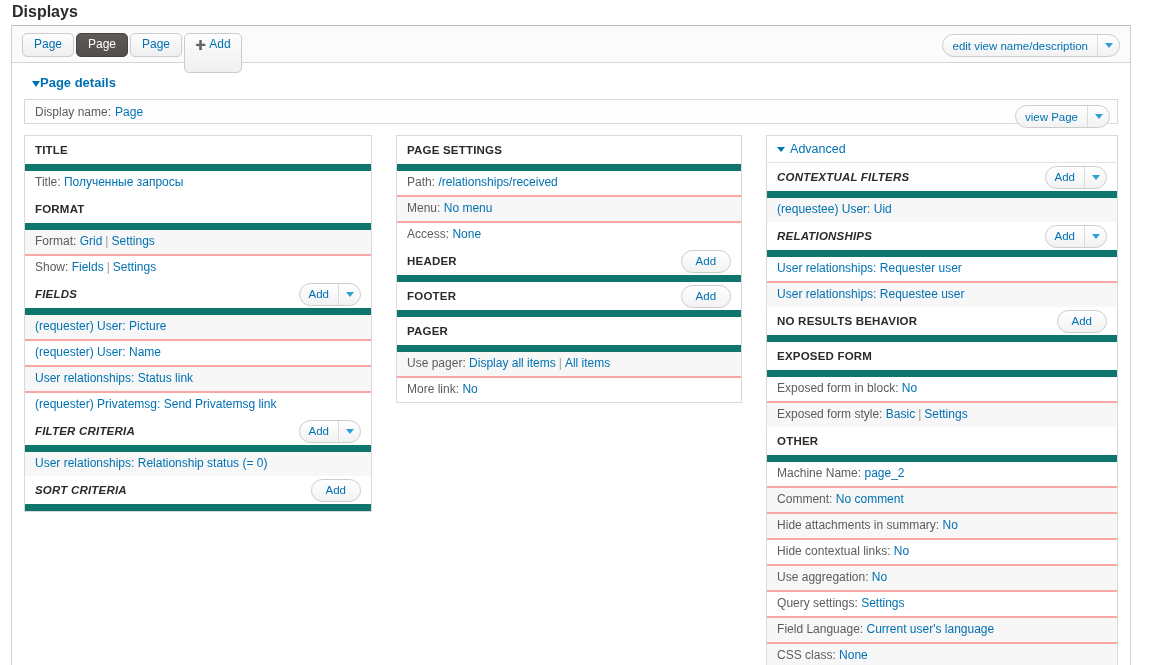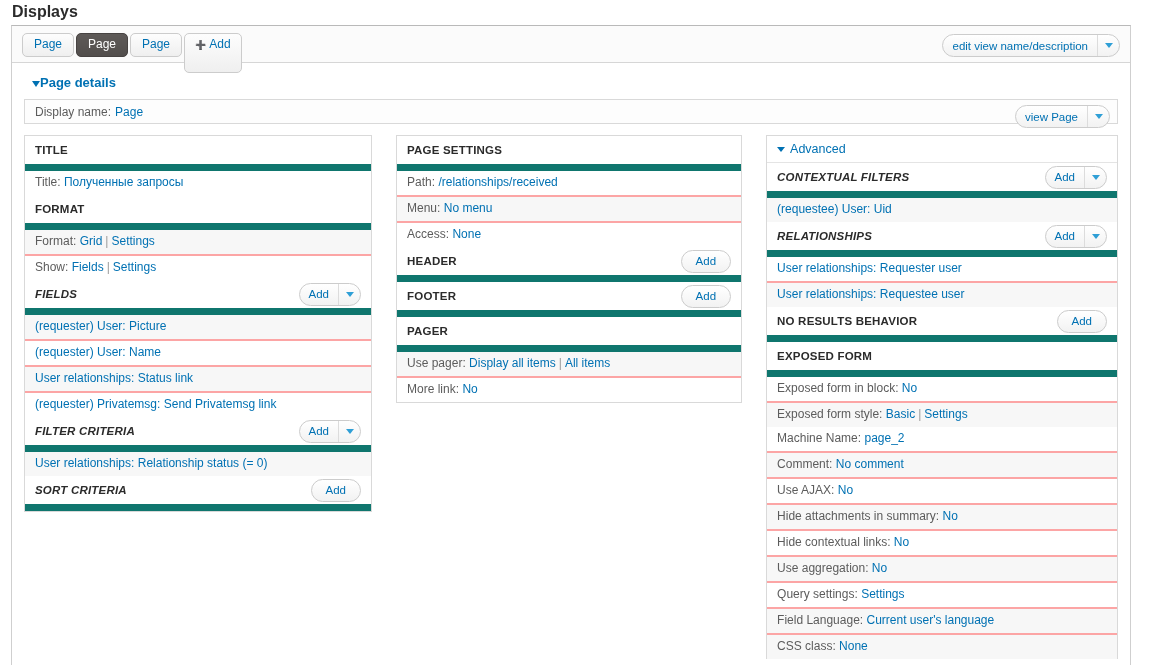--- a/index.html
+++ b/index.html
@@ -345,24 +345,26 @@
         </div>
 
         <div class="sec-head">
           <span class="t">EXPOSED FORM</span>
         </div>
         <div id="right-exposed-rows">
             <div class="row"><span class="lbl">Exposed form in block:</span> <span class="lnk">No</span></div>
             <div class="row alt"><span class="lbl">Exposed form style:</span> <span class="lnk">Basic</span><span class="sep">|</span><span class="lnk">Settings</span></div>
           </div>
 
+        <div class="sec-head">
+          <span class="t">OTHER</span>
+        </div>
         <div id="right-other-rows">
             <div class="row"><span class="lbl">Machine Name:</span> <span class="lnk">page_2</span></div>
             <div class="row alt"><span class="lbl">Comment:</span> <span class="lnk">No comment</span></div>
-            <div class="row"><span class="lbl">Use AJAX:</span> <span class="lnk">No</span></div>
             <div class="row alt"><span class="lbl">Hide attachments in summary:</span> <span class="lnk">No</span></div>
             <div class="row"><span class="lbl">Hide contextual links:</span> <span class="lnk">No</span></div>
             <div class="row alt"><span class="lbl">Use aggregation:</span> <span class="lnk">No</span></div>
             <div class="row"><span class="lbl">Query settings:</span> <span class="lnk">Settings</span></div>
             <div class="row alt"><span class="lbl">Field Language:</span> <span class="lnk">Current user's language</span></div>
             <div class="row alt"><span class="lbl">CSS class:</span> <span class="lnk">None</span></div>
           </div>
       </div>
 
     </div>

